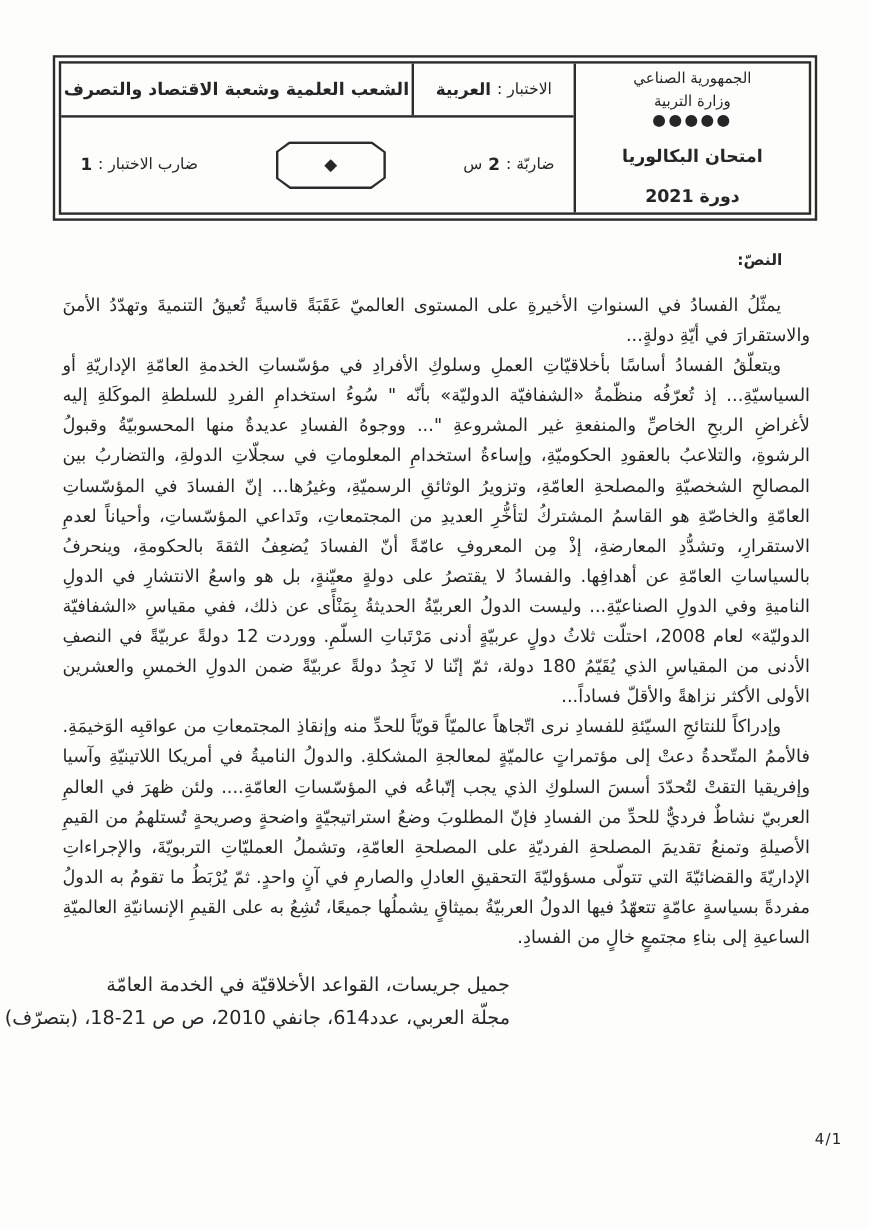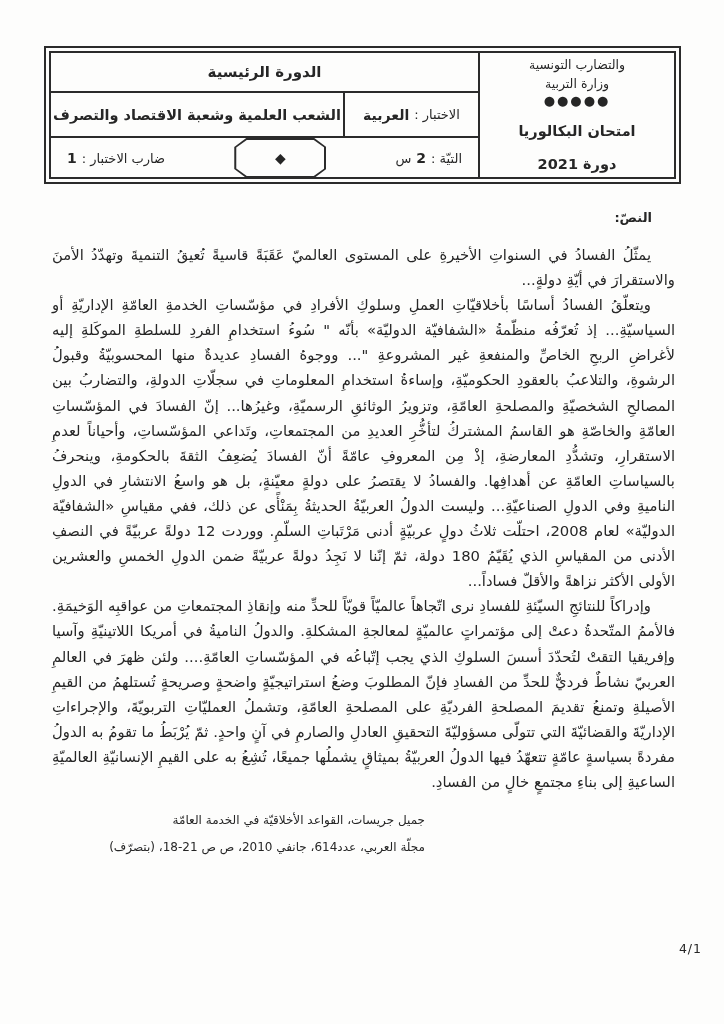--- a/index.html
+++ b/index.html
@@ -70,58 +70,57 @@
     position:absolute;right:49px;left:52px;top:242px;
     direction:rtl;text-align:justify;
     font-size:14.8px;line-height:25.1px;
   }
   .paras p{margin:0;text-indent:24px;}
   .paras p:nth-of-type(3){}
   .paras .underline{text-underline-offset:3px;}
 
   .citation{
     margin-top:13px;margin-right:250px;direction:rtl;text-align:right;
-    font-size:12px;line-height:27px;white-space:nowrap;
+    font-size:16px;line-height:27px;white-space:nowrap;
   }
 
   .page-number{
     position:absolute;left:0;width:702px;top:941px;text-align:right;
     font-size:12.5px;letter-spacing:1px;direction:ltr;
   }
 </style>
 </head>
 <body style="--paper: #fdfdfc; --ink: #262626; --line: #2b2b2b;">
 
 <div class="sheet">
 
   <div class="header-box">
     <div class="header-inner">
 
       <div class="authority">
-        <div class="small">والتضارب التونسية</div>
+        <div class="small">الجمهورية الصناعي</div>
         <div class="small">وزارة التربية</div>
         <div class="dots">●●●●●</div>
         <div class="big">امتحان البكالوريا</div>
         <div class="big">دورة 2021</div>
       </div>
 
       <div class="left-section">
-        <div class="row1">الدورة الرئيسية</div>
 
         <div class="row2">
           <div class="cell-exam">
             <span class="label">الاختبار :</span>
             <span class="value">العربية</span>
           </div>
           <div class="cell-sections">الشعب العلمية وشعبة الاقتصاد والتصرف</div>
         </div>
 
         <div class="row3">
           <div class="field">
-            <span class="label">التيّة :</span>
+            <span class="label">ضاربّة :</span>
             <span class="value">2</span>
             <span class="label">س</span>
           </div>
           <div class="seal">
             <div class="seal-border"></div>
             <div class="seal-fill"></div>
             <div class="seal-glyph">◆</div>
           </div>
           <div class="field">
             <span class="label">ضارب الاختبار :</span>

